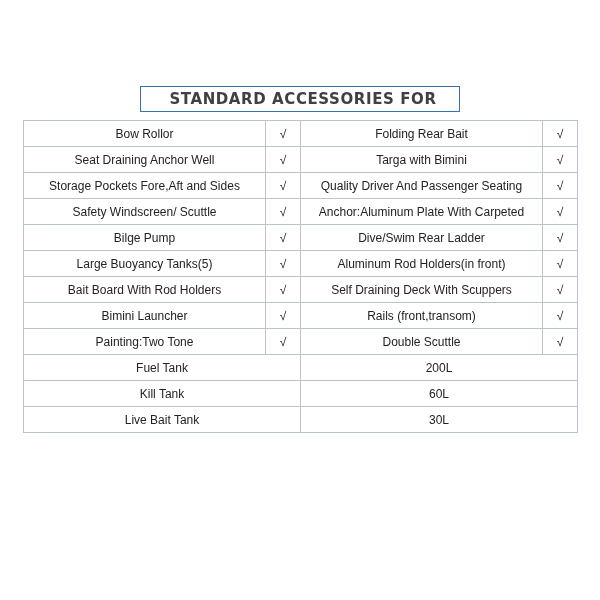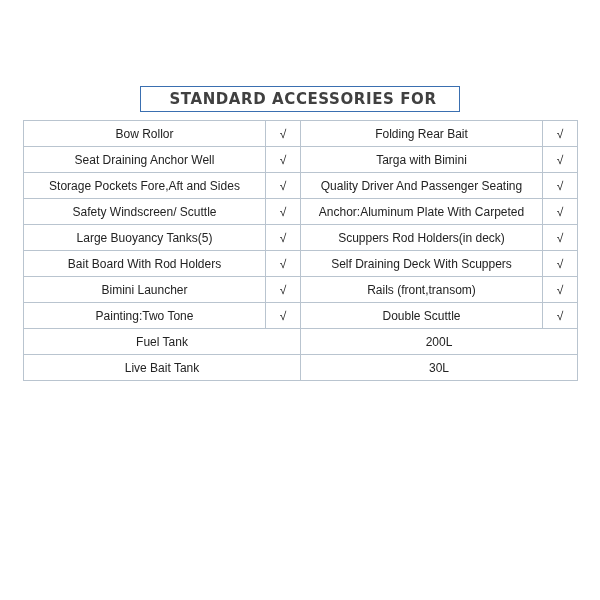--- a/index.html
+++ b/index.html
@@ -99,23 +99,29 @@
         <td class="lbl2">Quality Driver And Passenger Seating</td>
         <td class="chk2">√</td>
       </tr>
       <tr>
         <td class="lbl">Safety Windscreen/ Scuttle</td>
         <td class="chk">√</td>
         <td class="lbl2">Anchor:Aluminum Plate With Carpeted</td>
         <td class="chk2">√</td>
       </tr>
       <tr>
+        <td class="lbl">Bilge Pump</td>
+        <td class="chk">√</td>
+        <td class="lbl2">Dive/Swim Rear Ladder</td>
+        <td class="chk2">√</td>
+      </tr>
+      <tr>
         <td class="lbl">Large Buoyancy Tanks(5)</td>
         <td class="chk">√</td>
-        <td class="lbl2">Scuppers Rod Holders(in deck)</td>
+        <td class="lbl2">Aluminum Rod Holders(in front)</td>
         <td class="chk2">√</td>
       </tr>
       <tr>
         <td class="lbl">Bait Board With Rod Holders</td>
         <td class="chk">√</td>
         <td class="lbl2">Self Draining Deck With Scuppers</td>
         <td class="chk2">√</td>
       </tr>
       <tr>
         <td class="lbl">Bimini Launcher</td>
@@ -128,20 +134,24 @@
         <td class="chk">√</td>
         <td class="lbl2">Double Scuttle</td>
         <td class="chk2">√</td>
       </tr>
 
       <tr>
         <td class="lbl" colspan="2">Fuel Tank</td>
         <td class="lbl2 wide-val" colspan="2">200L</td>
       </tr>
       <tr>
+        <td class="lbl" colspan="2">Kill Tank</td>
+        <td class="lbl2 wide-val" colspan="2">60L</td>
+      </tr>
+      <tr>
         <td class="lbl" colspan="2">Live Bait Tank</td>
         <td class="lbl2 wide-val" colspan="2">30L</td>
       </tr>
 
     </tbody>
   </table>
 
 </div>
 
 </body></html>

